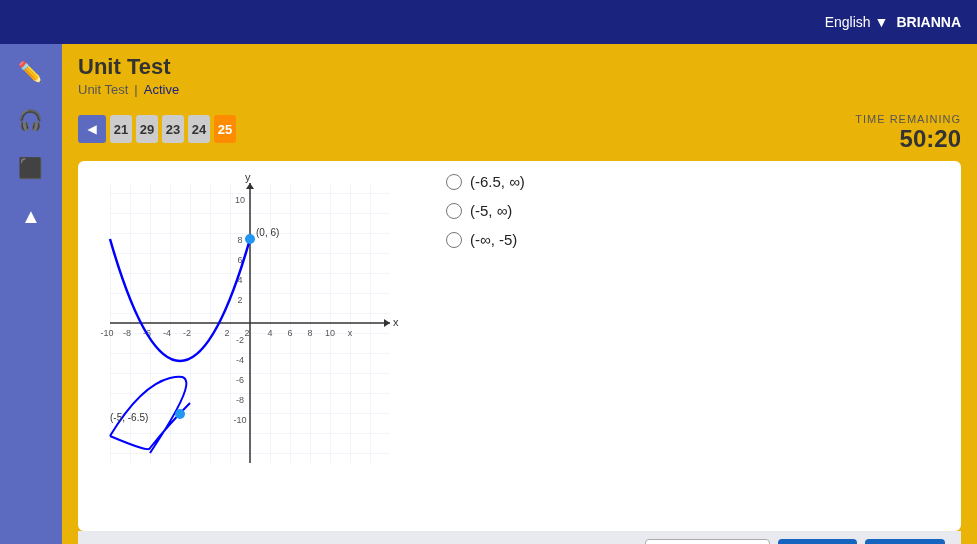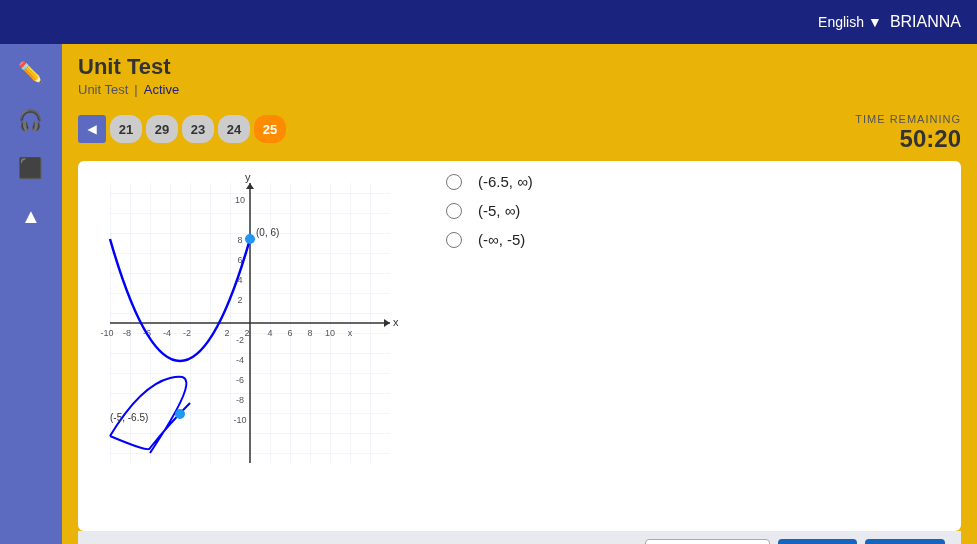--- a/index.html
+++ b/index.html
@@ -108,26 +108,26 @@
       color: white;
       border: none;
       border-radius: 3px;
       cursor: pointer;
       font-size: 12px;
       display: flex;
       align-items: center;
       justify-content: center;
     }
     .num-btn {
-      width: 32px;
+      width: 22px;
       height: 28px;
       background: #ccc;
       color: #333;
       border: none;
-      border-radius: 12px;
+      border-radius: 3px;
       cursor: pointer;
       font-size: 13px;
       font-weight: bold;
     }
     .num-btn.active {
       background: #ff8c00;
       color: white;
     }
     .timer-box {
       text-align: right;
@@ -178,21 +178,21 @@
       line-height: 1.5;
     }
     .options {
       display: flex;
       flex-direction: column;
       gap: 12px;
     }
     .option {
       display: flex;
       align-items: center;
-      gap: 16px;
+      gap: 8px;
       font-size: 15px;
       color: #222;
       cursor: pointer;
     }
     .option input[type="radio"] {
       width: 16px;
       height: 16px;
       cursor: pointer;
     }
 
@@ -247,21 +247,21 @@
   </style>
 </head>
 <body>
 
 <div class="topbar">
   <div class="topbar-left"></div>
   <div class="lang-select">
     <span>English</span>
     <span>▼</span>
   </div>
-  <span style="color:white;font-size:16px;font-weight:normal;">BRIANNA</span>
+  <span style="color:white;font-size:14px;font-weight:bold;">BRIANNA</span>
 </div>
 
 <div class="main">
 
   <div class="sidebar">
     <div class="sidebar-icon">✏️</div>
     <div class="sidebar-icon">🎧</div>
     <div class="sidebar-icon">⬛</div>
     <div class="sidebar-icon">▲</div>
   </div>

